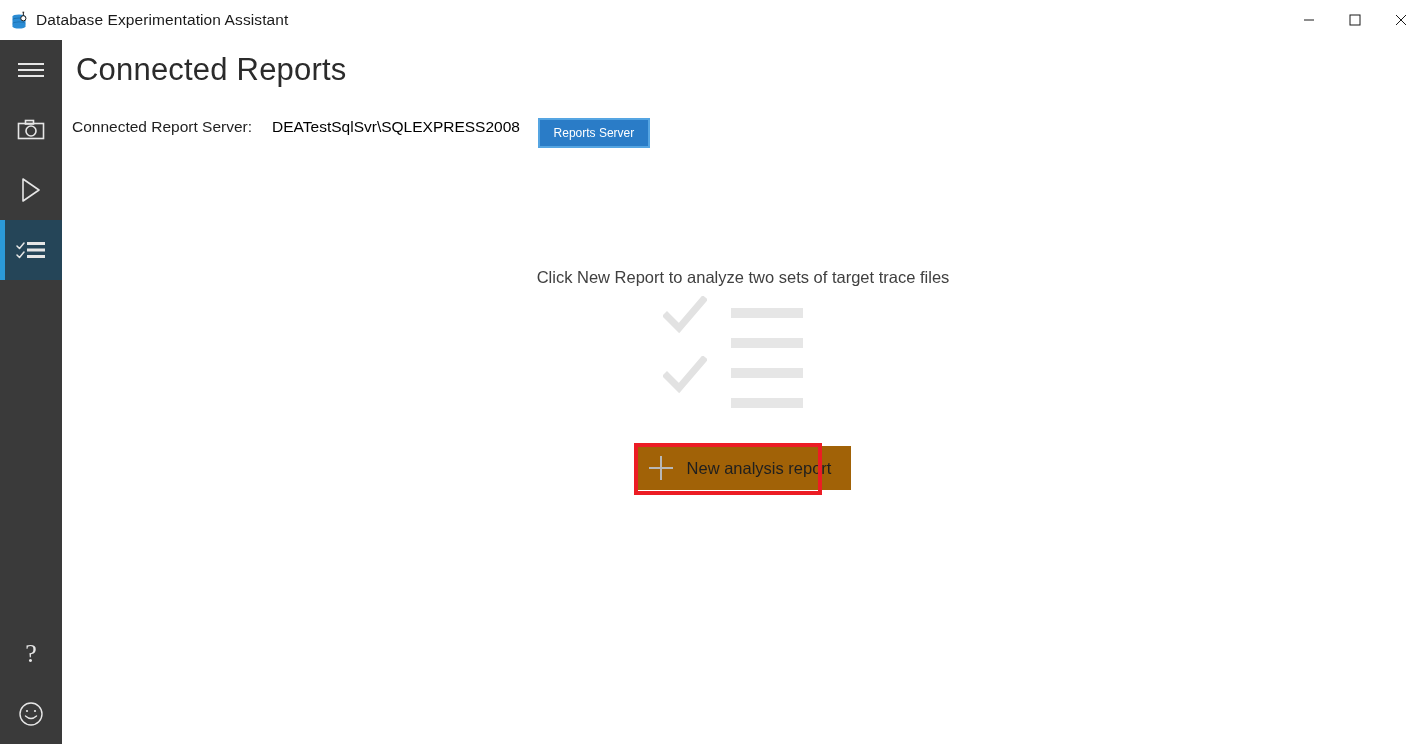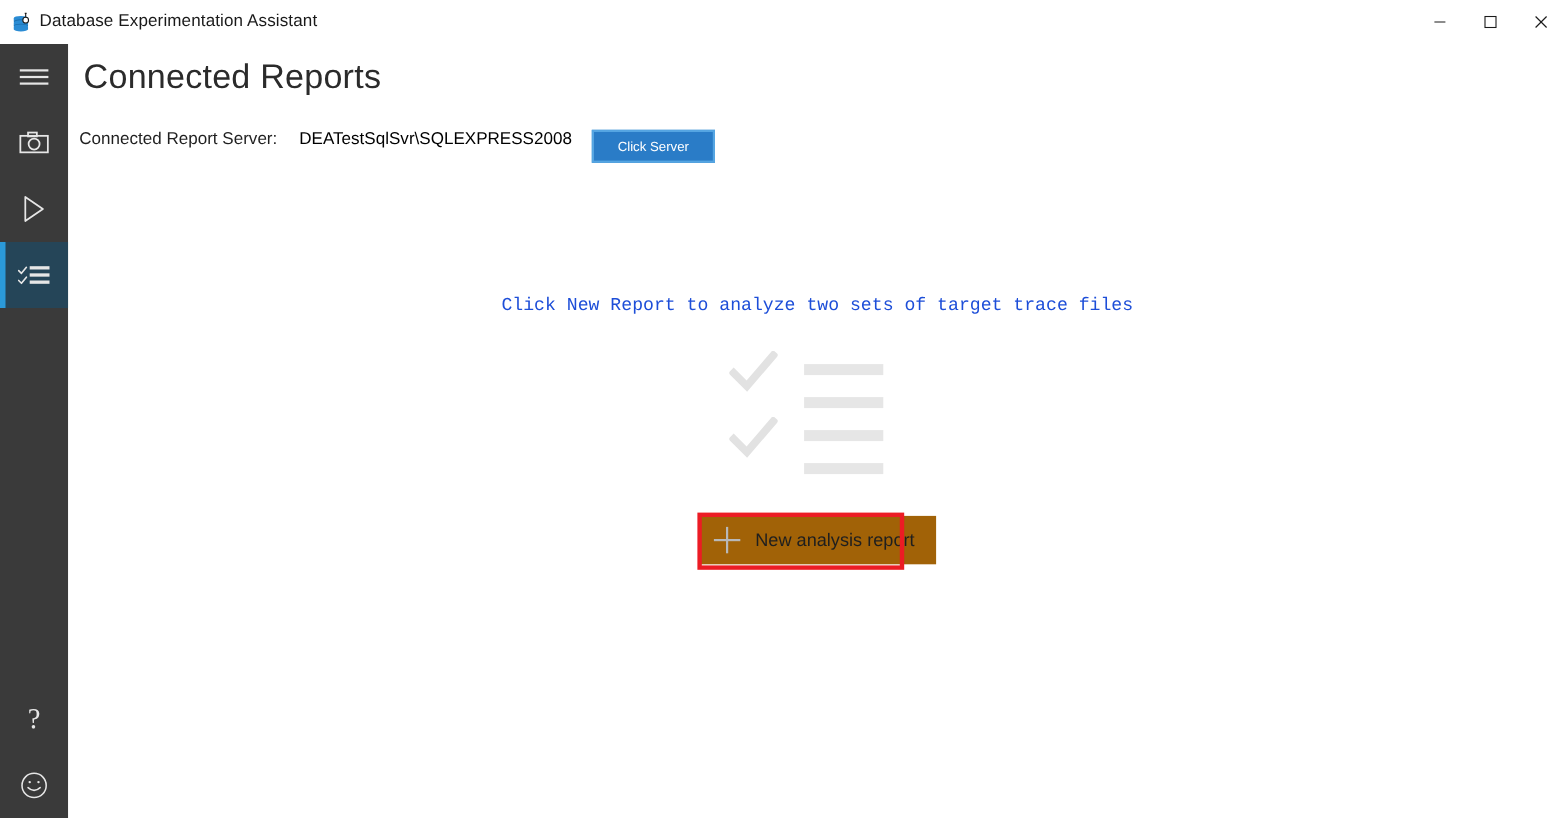--- a/index.html
+++ b/index.html
@@ -155,23 +155,22 @@
     position: absolute;
     left: 0;
     top: 228px;
     width: 1362px;
     display: flex;
     flex-direction: column;
     align-items: center;
   }
   .empty-hint {
     font-size: 16.5px;
-    color: #1d4ed8;
-    margin-bottom: 36px;
-    font-family: Liberation Mono, monospace;
+    color: #404040;
+    margin-bottom: 13px;
   }
   .placeholder-art {
     width: 160px;
     height: 112px;
     position: relative;
     margin-bottom: 34px;
   }
   .ph-bar {
     position: absolute;
     left: 68px;
@@ -326,21 +325,21 @@
     </div>
   </div>
 
   <div class="content">
 
     <div class="page-title">Connected Reports</div>
 
     <div class="server-row">
       <span class="server-label">Connected Report Server:</span>
       <span class="server-value">DEATestSqlSvr\SQLEXPRESS2008</span>
-      <div class="switch-server-btn">Click Server</div>
+      <div class="switch-server-btn">Reports Server</div>
     </div>
 
     <div class="empty-state">
 
       <div class="empty-hint">Click New Report to analyze two sets of target trace files</div>
 
       <div class="placeholder-art">
         <svg class="ph-check c1" width="44" height="40" viewBox="0 0 44 40">
           <path d="M4 20 L16 32 L40 4" fill="none" stroke="#e2e2e2" stroke-width="7" stroke-linecap="square" stroke-linejoin="miter"></path>
         </svg>

